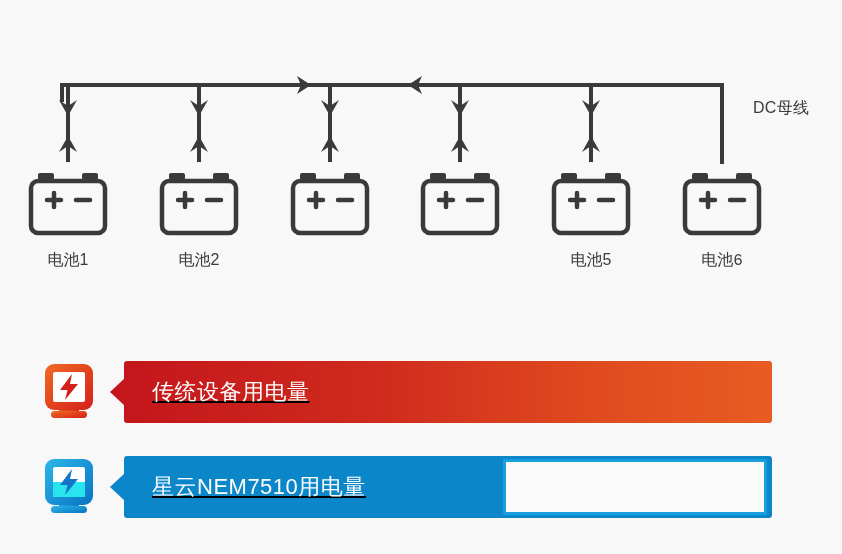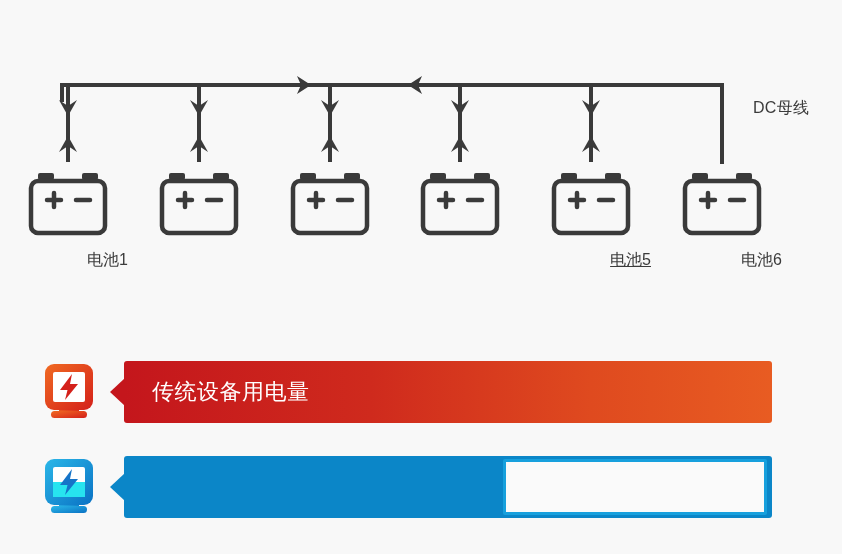--- a/index.html
+++ b/index.html
@@ -40,21 +40,21 @@
     font-size: 16px;
     color: #3b3b3b;
     letter-spacing: 0.3px;
     white-space: nowrap;
   }
 
   .batt-label {
     position: absolute;
     top: 238px;
     width: 120px;
-    text-align: right;
+    text-align: center;
     font-size: 16px;
     color: #3b3b3b;
     white-space: nowrap;
   }
 
   
   .bar-row {
     position: absolute;
     left: 0;
     height: 72px;
@@ -94,20 +94,21 @@
 
   .bar-body {
     position: absolute;
     left: 14px;
     top: 0;
     height: 62px;
     border-radius: 3px;
     display: flex;
     align-items: center;
     box-sizing: border-box;
+    text-decoration: underline;
   }
 
   #bar-traditional {
     width: 648px;
     background: linear-gradient(90deg, #c4161c 0%, #cf2a1d 38%, #df4a1f 72%, #e85c22 100%);
   }
 
   #bar-nem {
     width: 648px;
     background: #0b86c8;
@@ -253,22 +254,23 @@
       <rect x="736" y="161" width="16" height="7" rx="2" fill="#3a3a3a"></rect>
       <rect x="685" y="169" width="74" height="52" rx="7" fill="none" stroke="#3a3a3a" stroke-width="4.5"></rect>
       <path d="M701,188 L715,188 M708,181 L708,195" stroke="#3a3a3a" stroke-width="4.5" stroke-linecap="round"></path>
       <path d="M730,188 L744,188" stroke="#3a3a3a" stroke-width="4.5" stroke-linecap="round"></path>
     </g>
   </svg>
 
   <div class="bus-label">DC母线</div>
 
   <div class="batt-label" style="left:8px;">电池1</div>
-  <div class="batt-label" style="left:531px;text-decoration:underline;">电池5</div>
-  <div class="batt-label" style="left:662px;">电池6</div>
+  <div class="batt-label" style="left:139px;">电池2</div>
+  <div class="batt-label" style="left:531px;">电池5</div>
+  <div class="batt-label" style="left:662px;font-family:Liberation Mono, monospace;">电池6</div>
 
   <div class="bar-row" id="row-traditional">
 
     <svg class="device-icon" viewBox="0 0 54 60" xmlns="http://www.w3.org/2000/svg">
       <defs>
         <linearGradient id="gradRed" x1="0" y1="0" x2="1" y2="1">
           <stop offset="0%" stop-color="#f06a22"></stop>
           <stop offset="100%" stop-color="#d4201a"></stop>
         </linearGradient>
       </defs>
@@ -301,17 +303,18 @@
       <rect x="3" y="3" width="48" height="46" rx="9" fill="url(#gradBlue)"></rect>
       <rect x="11" y="11" width="32" height="30" rx="2" fill="#ffffff"></rect>
       <rect x="11" y="26" width="32" height="15" fill="#27e4ef"></rect>
       <path d="M30,13 L18,29 L25.5,29 L23,39 L36,23 L28,23 Z" fill="#1574c8"></path>
     </svg>
 
     <div class="bar-wrap">
       <div class="bar-notch" id="notch-nem"></div>
       <div class="bar-body" id="bar-nem">
         <div class="bar-hollow"></div>
+        <span class="bar-text">星云NEM7510用电量</span>
       </div>
     </div>
   </div>
 
 </div>
 
 </body></html>

